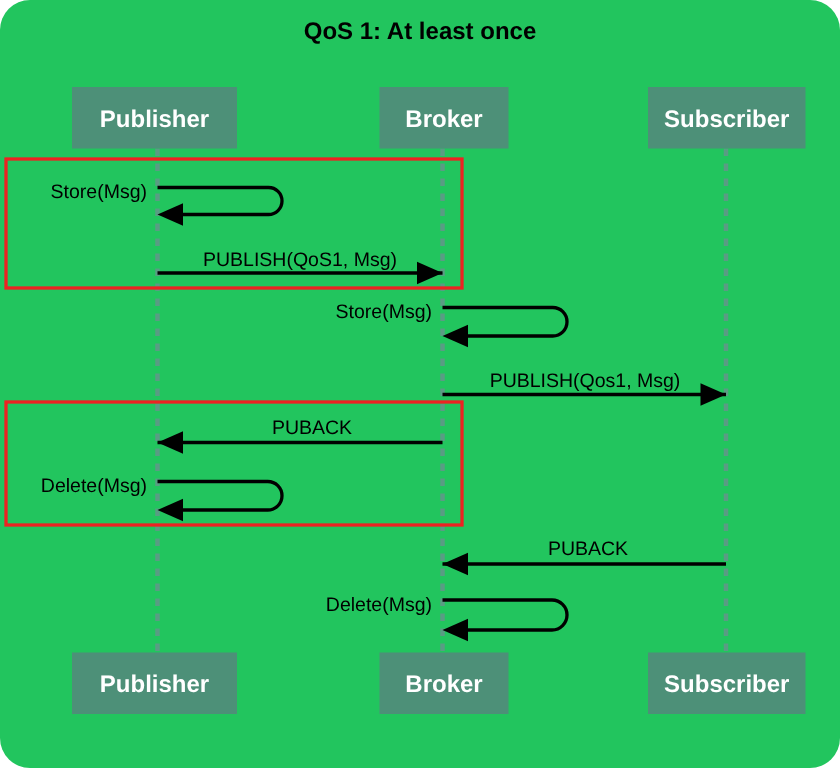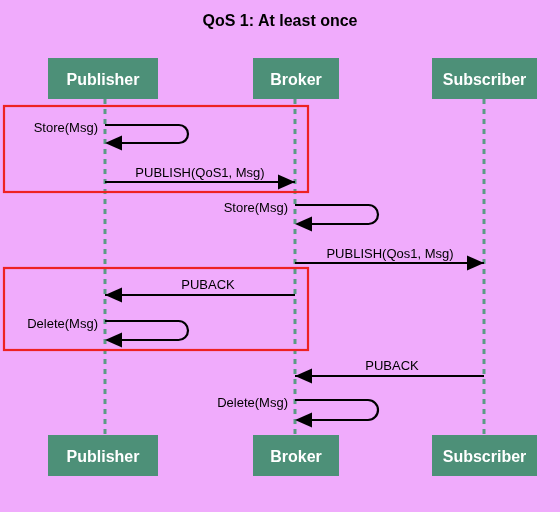--- a/index.html
+++ b/index.html
@@ -8,22 +8,23 @@
     padding: 0;
     background: #ffffff;
   }
   body {
     font-family: "Liberation Sans", sans-serif;
   }
   #diagram-root {
     position: relative;
     width: 560px;
     height: 512px;
-    background: #f0abfc;
+    background: #22c55e;
     overflow: hidden;
+    border-radius: 20px;
   }
   #diagram-svg {
     position: absolute;
     left: 0;
     top: 0;
     width: 560px;
     height: 512px;
     display: block;
   }
   .title-text {

